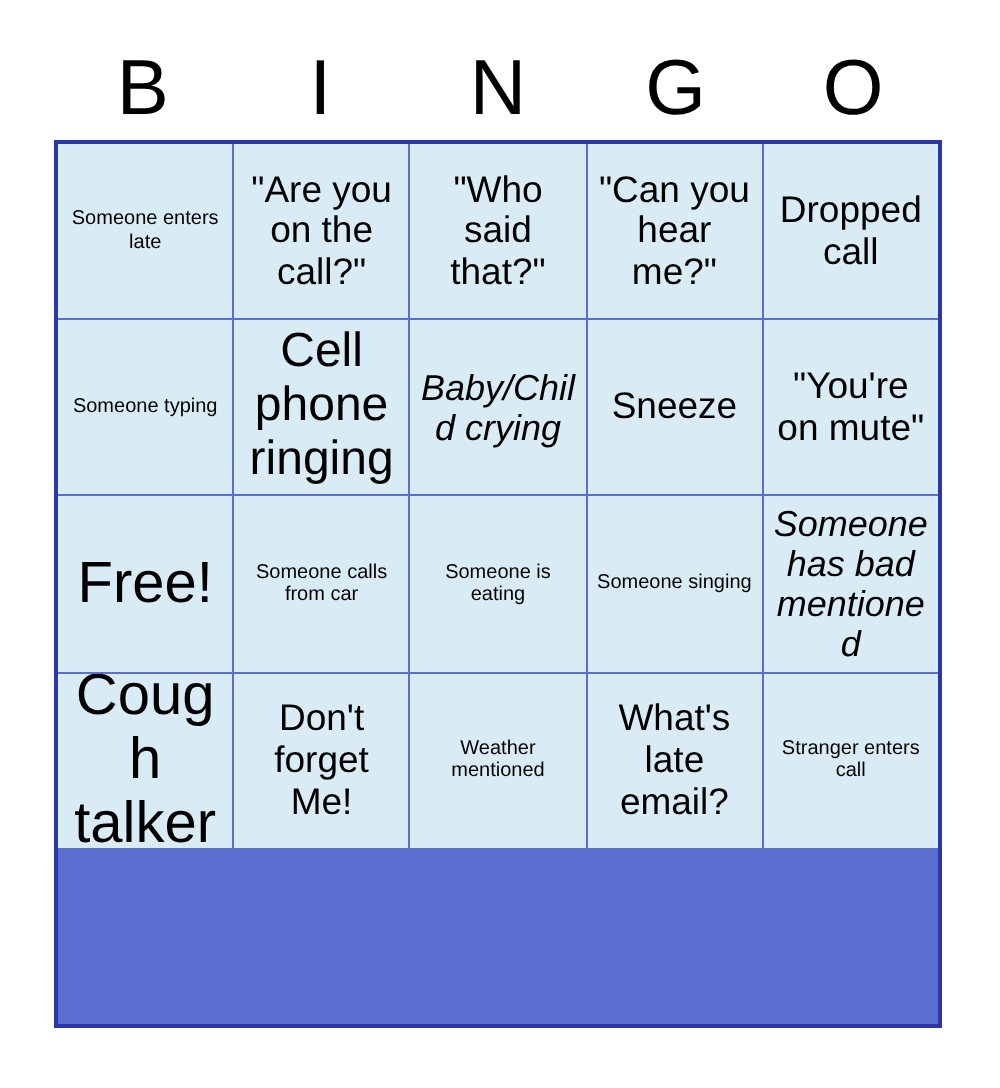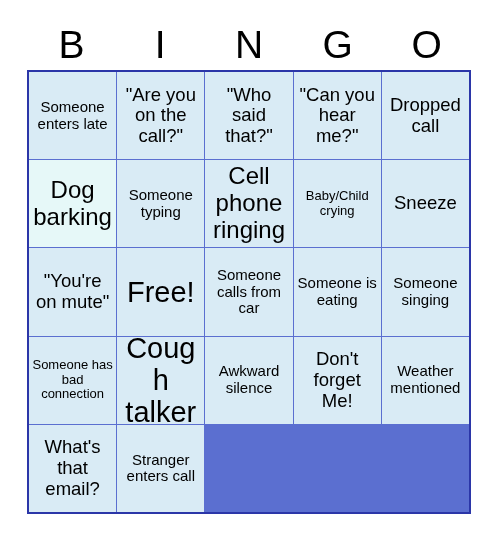--- a/index.html
+++ b/index.html
@@ -68,22 +68,22 @@
     text-align: center;
     padding: 2px 3px;
     box-sizing: border-box;
     color: #000000;
     line-height: 1.12;
     overflow: hidden;
     word-wrap: break-word;
   }
 
   
-  .sz-xs { font-size: 13px; }
-  .sz-sm { font-size: 15px; }
+  .sz-xs { font-size: 18px; font-style: italic; }
+  .sz-sm { font-size: 10px; }
   .sz-md { font-size: 18.5px; }
   .sz-lg { font-size: 24px; }
   .sz-xl { font-size: 29px; }
 
   
   .tint-mint { background: #e6f8f8; }
 
   .cell-text {
     display: block;
     width: 100%;
@@ -111,23 +111,20 @@
       </div>
       <div class="bingo-cell sz-md">
         <span class="cell-text">"Who said that?"</span>
       </div>
       <div class="bingo-cell sz-md">
         <span class="cell-text">"Can you hear me?"</span>
       </div>
       <div class="bingo-cell sz-md">
         <span class="cell-text">Dropped call</span>
       </div>
-      <div class="bingo-cell sz-lg tint-mint">
-        <span class="cell-text">Dog barking</span>
-      </div>
       <div class="bingo-cell sz-sm">
         <span class="cell-text">Someone typing</span>
       </div>
       <div class="bingo-cell sz-lg">
         <span class="cell-text">Cell phone ringing</span>
       </div>
       <div class="bingo-cell sz-xs">
         <span class="cell-text">Baby/Child crying</span>
       </div>
       <div class="bingo-cell sz-md">
@@ -142,35 +139,32 @@
       <div class="bingo-cell sz-sm">
         <span class="cell-text">Someone calls from car</span>
       </div>
       <div class="bingo-cell sz-sm">
         <span class="cell-text">Someone is eating</span>
       </div>
       <div class="bingo-cell sz-sm">
         <span class="cell-text">Someone singing</span>
       </div>
       <div class="bingo-cell sz-xs">
-        <span class="cell-text">Someone has bad connection</span>
+        <span class="cell-text">Someone has bad mentioned</span>
       </div>
       <div class="bingo-cell sz-xl">
         <span class="cell-text">Cough talker</span>
-      </div>
-      <div class="bingo-cell sz-sm">
-        <span class="cell-text">Awkward silence</span>
       </div>
       <div class="bingo-cell sz-md">
         <span class="cell-text">Don't forget Me!</span>
       </div>
       <div class="bingo-cell sz-sm">
         <span class="cell-text">Weather mentioned</span>
       </div>
       <div class="bingo-cell sz-md">
-        <span class="cell-text">What's that email?</span>
+        <span class="cell-text">What's late email?</span>
       </div>
       <div class="bingo-cell sz-sm">
         <span class="cell-text">Stranger enters call</span>
       </div>
     </div>
 
 </div>
 
 </body></html>

